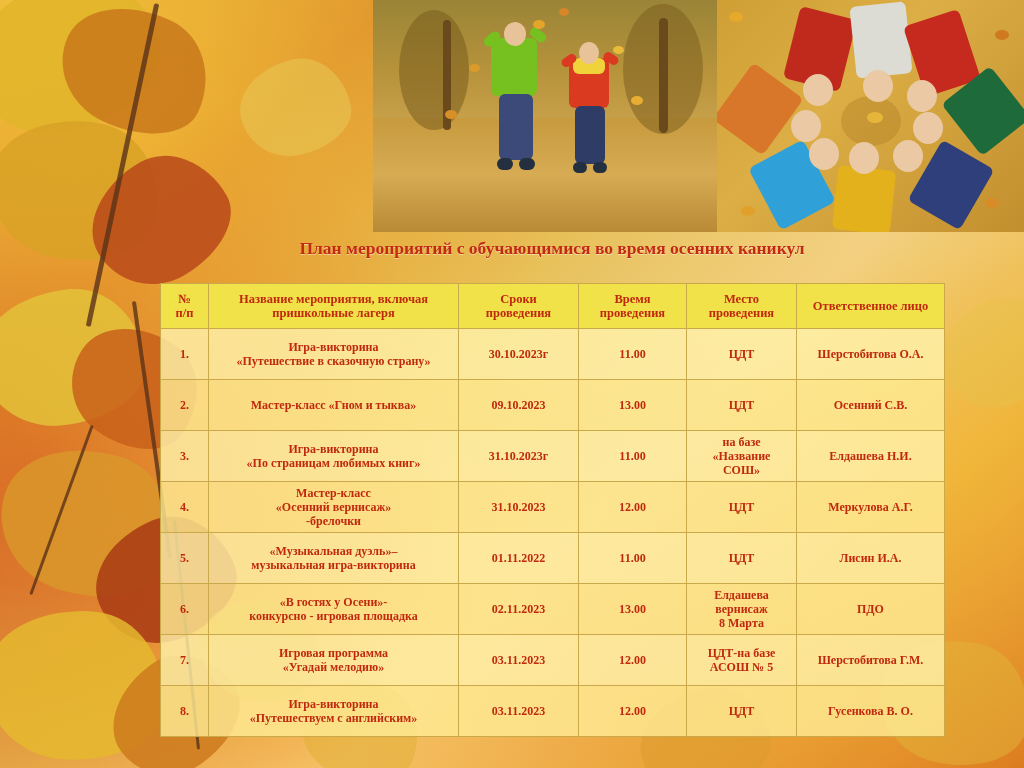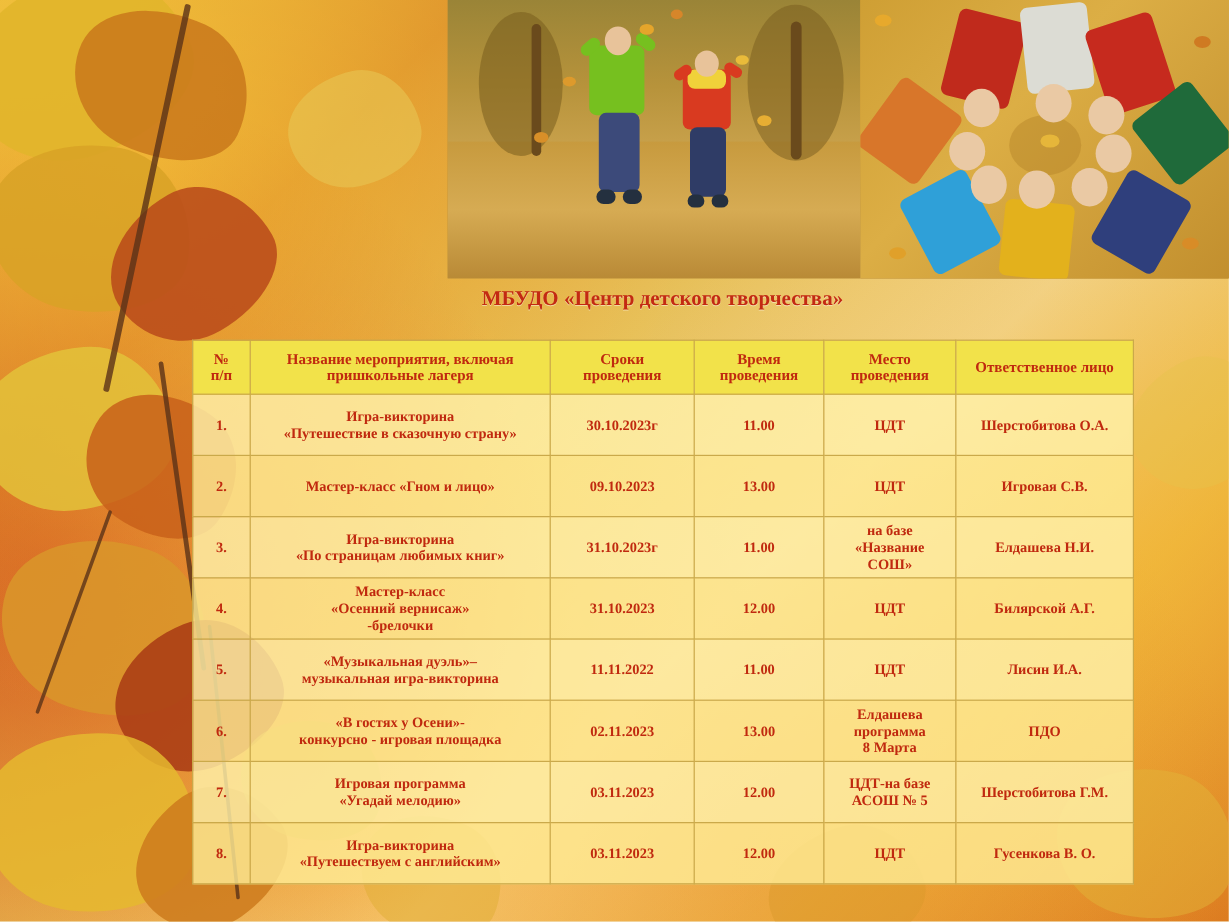--- a/index.html
+++ b/index.html
@@ -229,21 +229,21 @@
   <div class="ph-el" style="left:74px;top:110px;width:30px;height:32px;background:#eac9a4;"></div>
 
   <div class="ph-el" style="left:12px;top:12px;width:14px;height:10px;background:#e7a92c;"></div>
   <div class="ph-el" style="left:278px;top:30px;width:14px;height:10px;background:#cf7a22;"></div>
   <div class="ph-el" style="left:24px;top:206px;width:14px;height:10px;background:#e0a02a;"></div>
   <div class="ph-el" style="left:268px;top:198px;width:14px;height:10px;background:#d88c27;"></div>
   <div class="ph-el" style="left:150px;top:112px;width:16px;height:11px;background:#e6b63a;"></div>
 </div>
 
 <div class="title-block">
-  <div>МБУДО «Центр детского творчества»</div>
+  <div>План мероприятий с обучающимися во время осенних каникул</div>
 </div>
 
 <div class="table-wrap">
   <table class="plan">
     <colgroup>
       <col class="col1">
         <col class="col2">
         <col class="col3">
         <col class="col4">
         <col class="col5">
@@ -286,28 +286,28 @@
         <td>30.10.2023г</td>
         <td>11.00</td>
         <td class="cell-lines">
           <span>ЦДТ</span>
         </td>
         <td>Шерстобитова О.А.</td>
       </tr>
       <tr>
         <td class="num">2.</td>
         <td class="cell-lines">
-          <span>Мастер-класс «Гном и лицо»</span>
+          <span>Мастер-класс «Гном и тыква»</span>
         </td>
         <td>09.10.2023</td>
         <td>13.00</td>
         <td class="cell-lines">
           <span>ЦДТ</span>
         </td>
-        <td>Игровая С.В.</td>
+        <td>Осенний С.В.</td>
       </tr>
       <tr>
         <td class="num">3.</td>
         <td class="cell-lines">
           <span>Игра-викторина</span>
           <span>«По страницам любимых книг»</span>
         </td>
         <td>31.10.2023г</td>
         <td>11.00</td>
         <td class="cell-lines">
@@ -322,46 +322,46 @@
         <td class="cell-lines">
           <span>Мастер-класс</span>
           <span>«Осенний вернисаж»</span>
           <span>-брелочки</span>
         </td>
         <td>31.10.2023</td>
         <td>12.00</td>
         <td class="cell-lines">
           <span>ЦДТ</span>
         </td>
-        <td>Билярской А.Г.</td>
+        <td>Меркулова А.Г.</td>
       </tr>
       <tr>
         <td class="num">5.</td>
         <td class="cell-lines">
           <span>«Музыкальная дуэль»–</span>
           <span>музыкальная игра-викторина</span>
         </td>
-        <td>11.11.2022</td>
+        <td>01.11.2022</td>
         <td>11.00</td>
         <td class="cell-lines">
           <span>ЦДТ</span>
         </td>
         <td>Лисин И.А.</td>
       </tr>
       <tr>
         <td class="num">6.</td>
         <td class="cell-lines">
           <span>«В гостях у Осени»-</span>
           <span>конкурсно - игровая площадка</span>
         </td>
         <td>02.11.2023</td>
         <td>13.00</td>
         <td class="cell-lines">
           <span>Елдашева</span>
-          <span>программа</span>
+          <span>вернисаж</span>
           <span>8 Марта</span>
         </td>
         <td>ПДО</td>
       </tr>
       <tr>
         <td class="num">7.</td>
         <td class="cell-lines">
           <span>Игровая программа</span>
           <span>«Угадай мелодию»</span>
         </td>

